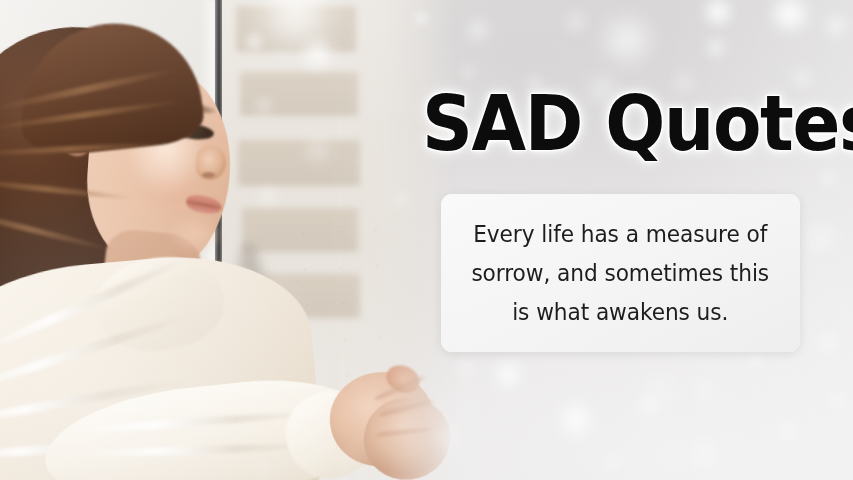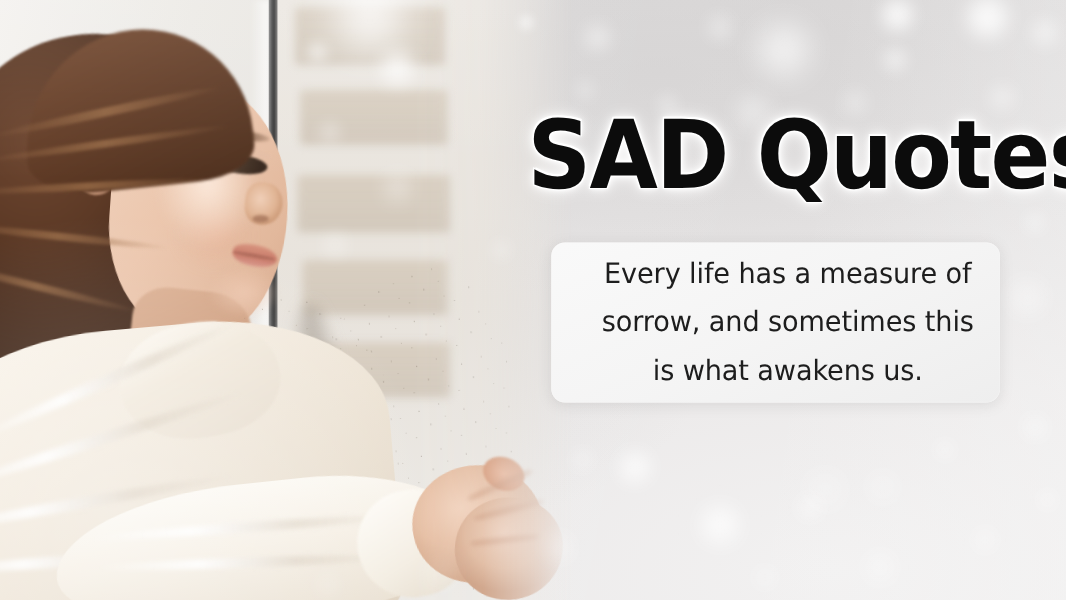--- a/index.html
+++ b/index.html
@@ -327,28 +327,28 @@
       0 0 9px rgba(255,255,255,0.95), 0 0 16px rgba(255,255,255,0.8),
       1px 1px 0 #fff, -1px -1px 0 #fff, 1px -1px 0 #fff, -1px 1px 0 #fff;
   }
 
   
   .quote-card {
     position: absolute;
     left: 441px;
     top: 194px;
     width: 359px;
-    height: 128px;
+    height: 158px;
     box-sizing: border-box;
     border-radius: 11px;
     background: linear-gradient(155deg, rgba(250,250,250,0.97) 0%, rgba(245,245,245,0.95) 52%, rgba(238,238,238,0.94) 100%);
     box-shadow: 0 2px 10px rgba(120,120,120,0.18), 0 0 1px rgba(255,255,255,0.9) inset;
     display: flex;
     align-items: center;
-    justify-content: flex-end;
+    justify-content: center;
   }
   .quote-text {
     margin: 0;
     padding: 0 16px;
     text-align: center;
     font-family: "DejaVu Sans", sans-serif;
     font-weight: 400;
     font-size: 22.5px;
     line-height: 39px;
     letter-spacing: -0.1px;

